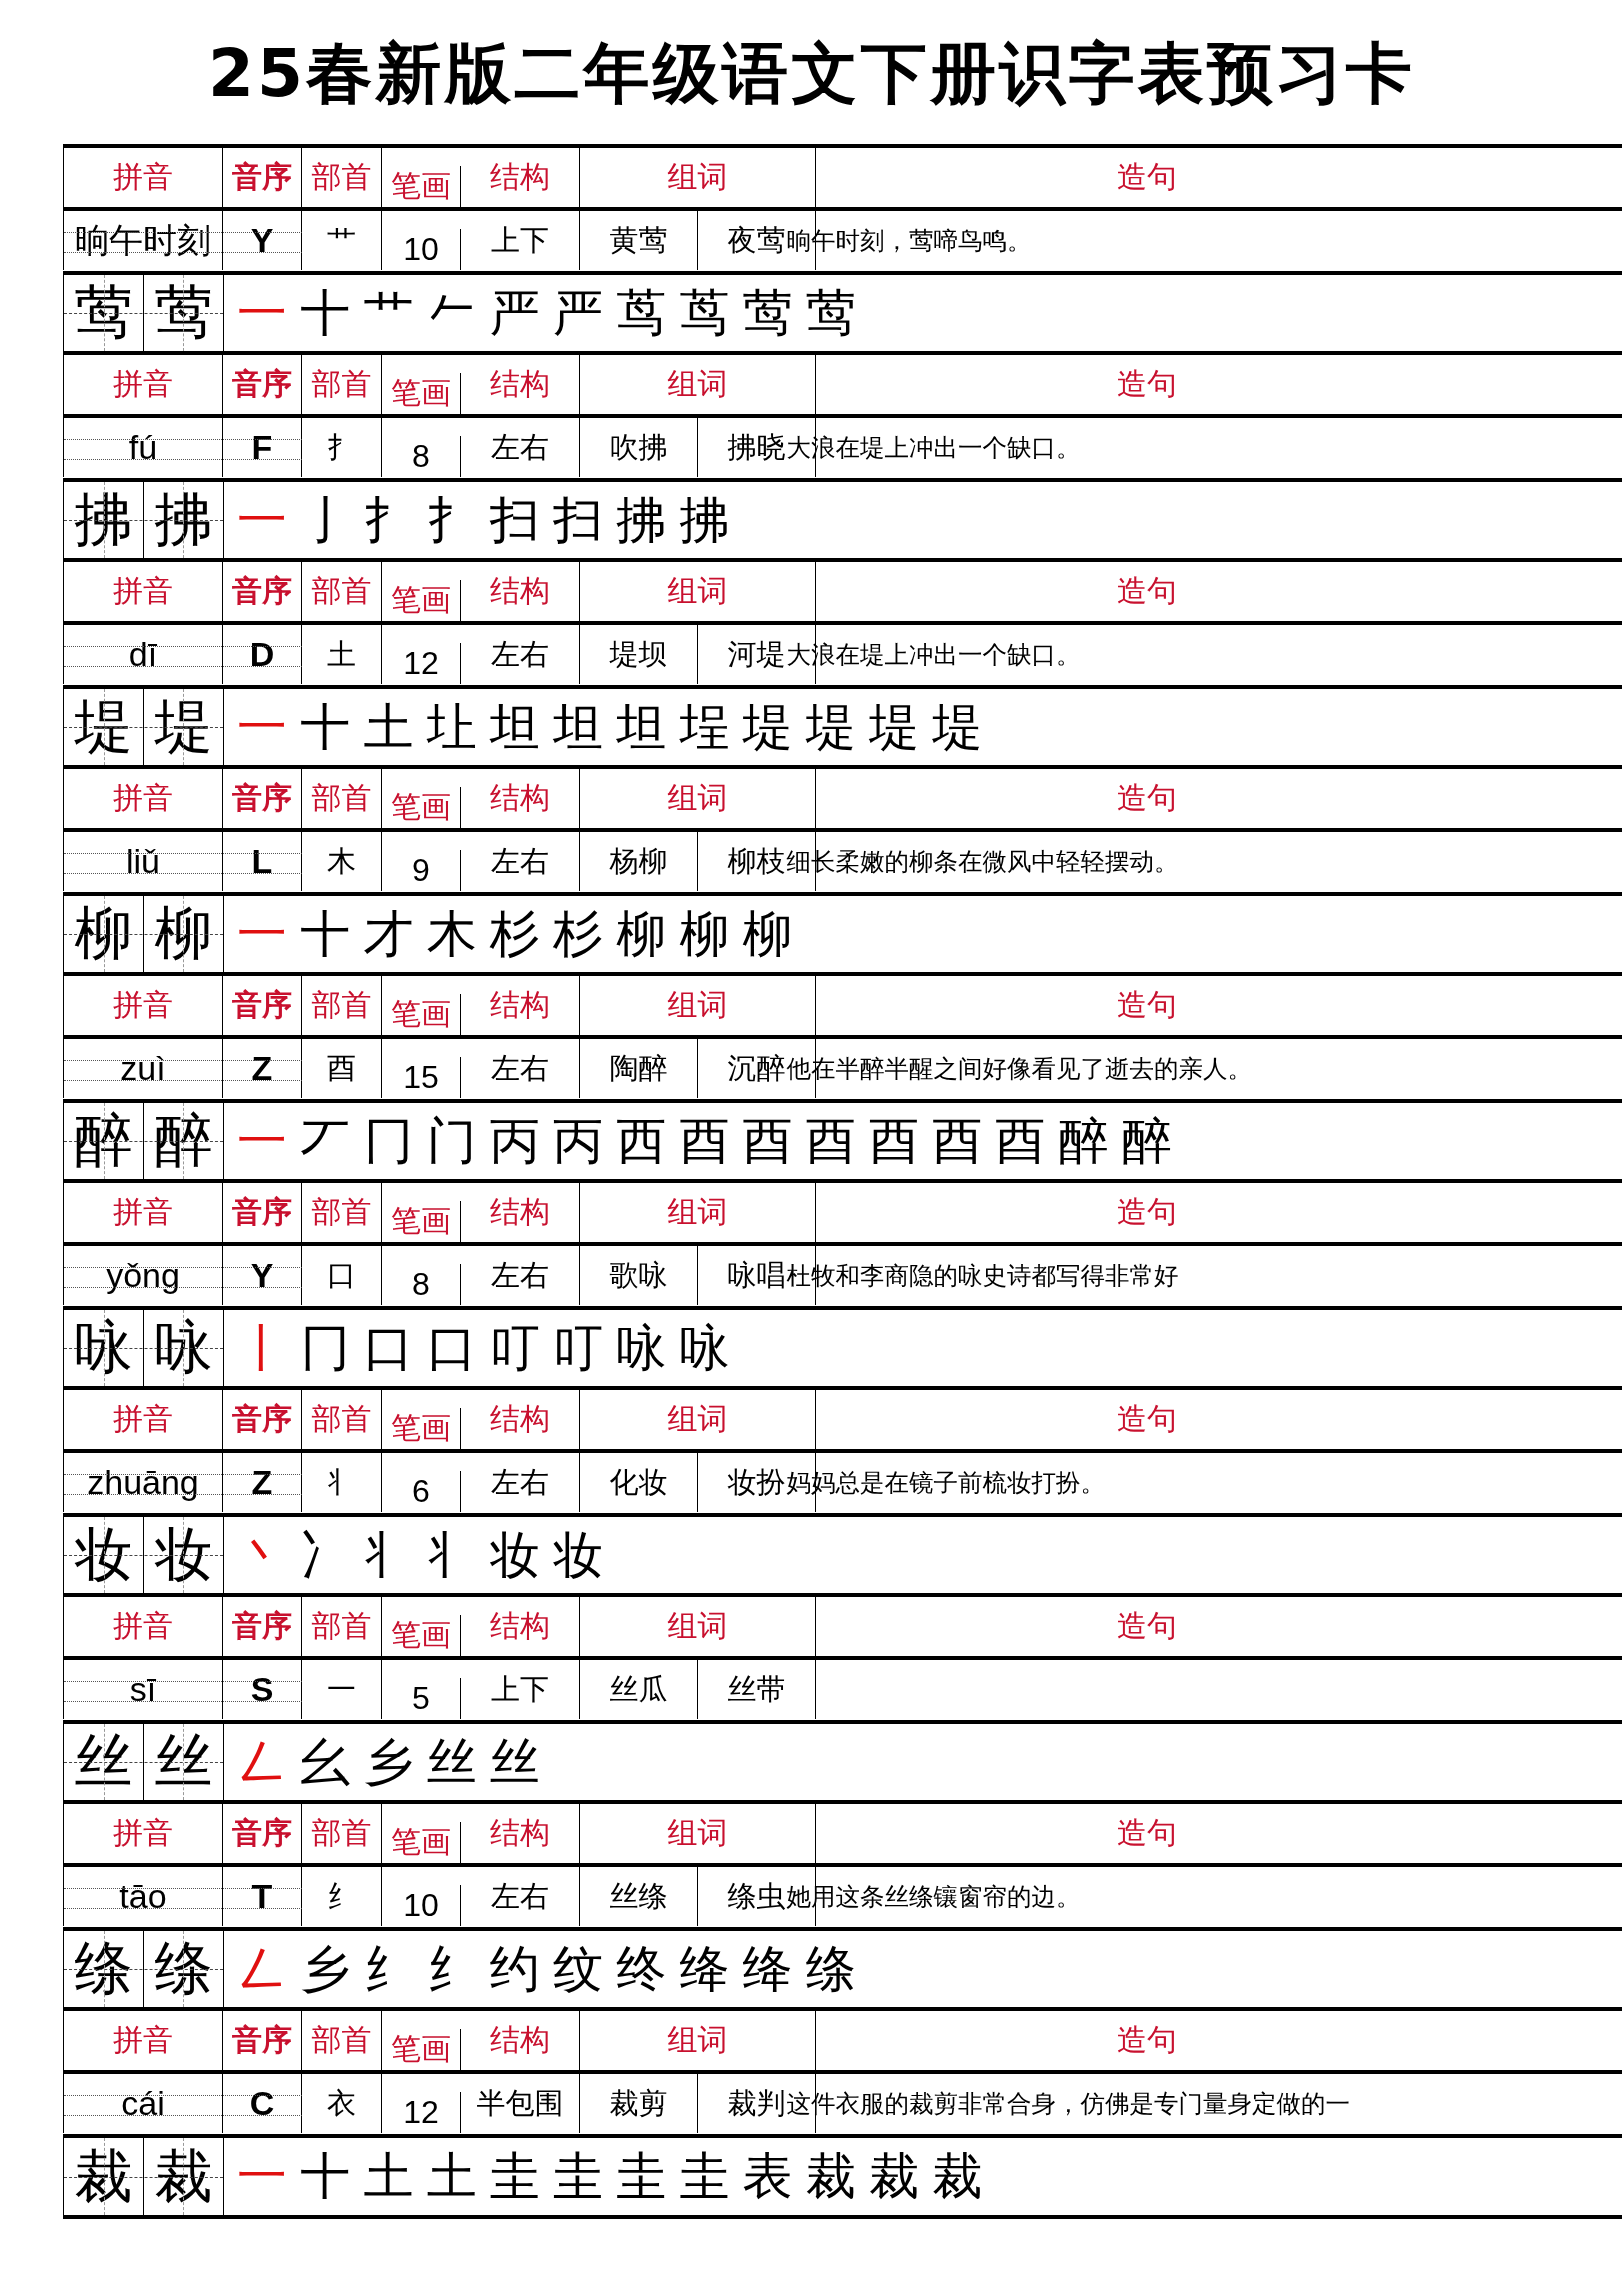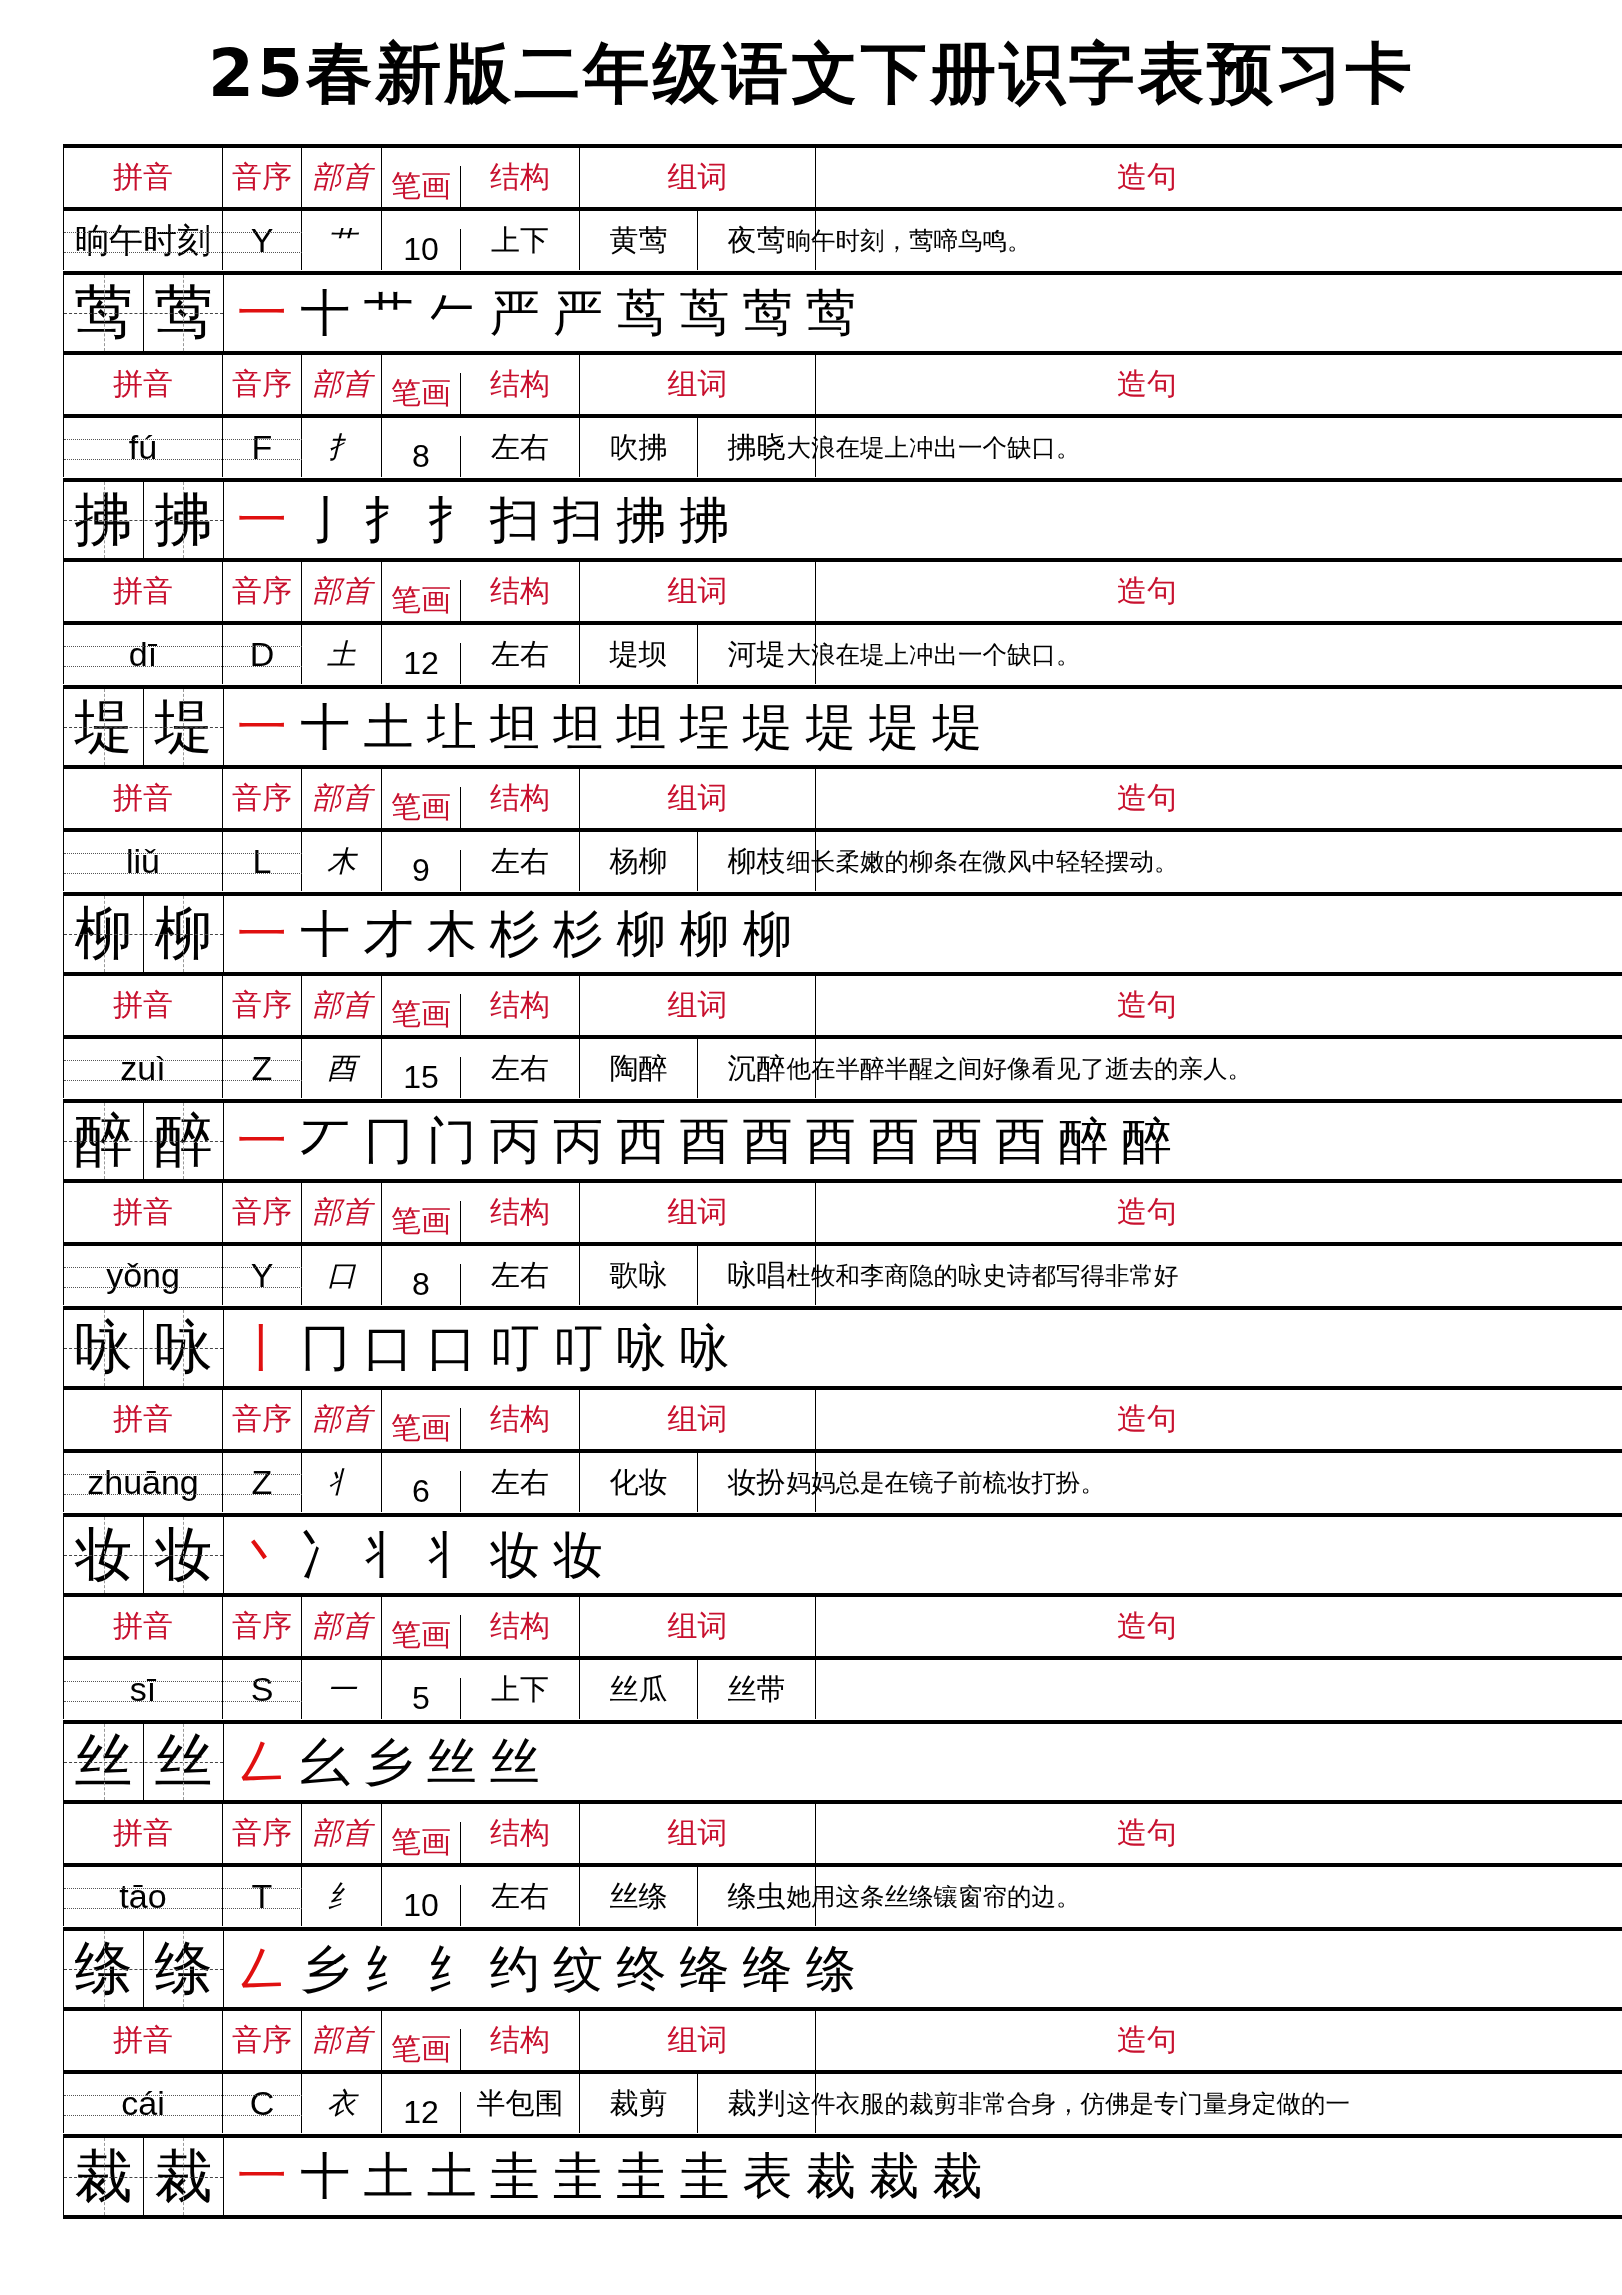--- a/index.html
+++ b/index.html
@@ -21,22 +21,22 @@
           overflow:hidden; white-space:nowrap; }
   .cell.last { border-right:none; }
   .hdr .cell { color:#c8102e; font-family:"DejaVu Serif", serif; font-size:30px; }
   .info .cell { font-family:"DejaVu Serif", serif; font-size:29px; }
   .info .cell.num { font-family:"Liberation Sans", sans-serif; font-size:32px; }
   .info .cell.pinyin { font-family:"Liberation Sans", sans-serif; font-size:34px; }
   .info .cell.letter { font-family:"Liberation Sans", sans-serif; font-size:34px; }
   .info .cell.sent { justify-content:flex-start; padding-left:14.5px; font-size:24.5px; }
   .dashline { position:absolute; left:0; height:0; border-top:1.7px dotted #555; }
   .c0 { left:0; width:159px; }
-  .c1 { left:159px; width:79px; }
-  .c2 { left:238px; width:80px;font-style:italic; }
+  .c1 { left:159px; width:79px;font-weight:bold; }
+  .c2 { left:238px; width:80px; }
   .c3 { left:318px; width:79px;margin-top:18px; }
   .c4 { left:397px; width:119px; }
   .c5a { left:516px; width:118px; }
   .c5b { left:634px; width:118px;text-align:center; }
   .c5 { left:516px; width:236px; }
   .c6 { left:708px; width:750px; }
   .strk .char { position:absolute; top:0; bottom:0; width:80px; box-sizing:border-box;
                 display:flex; align-items:center; justify-content:center;
                 font-family:"DejaVu Serif", serif; font-size:58px; }
   .strk .char.a { left:0; border-right:1.1px solid #000; }

